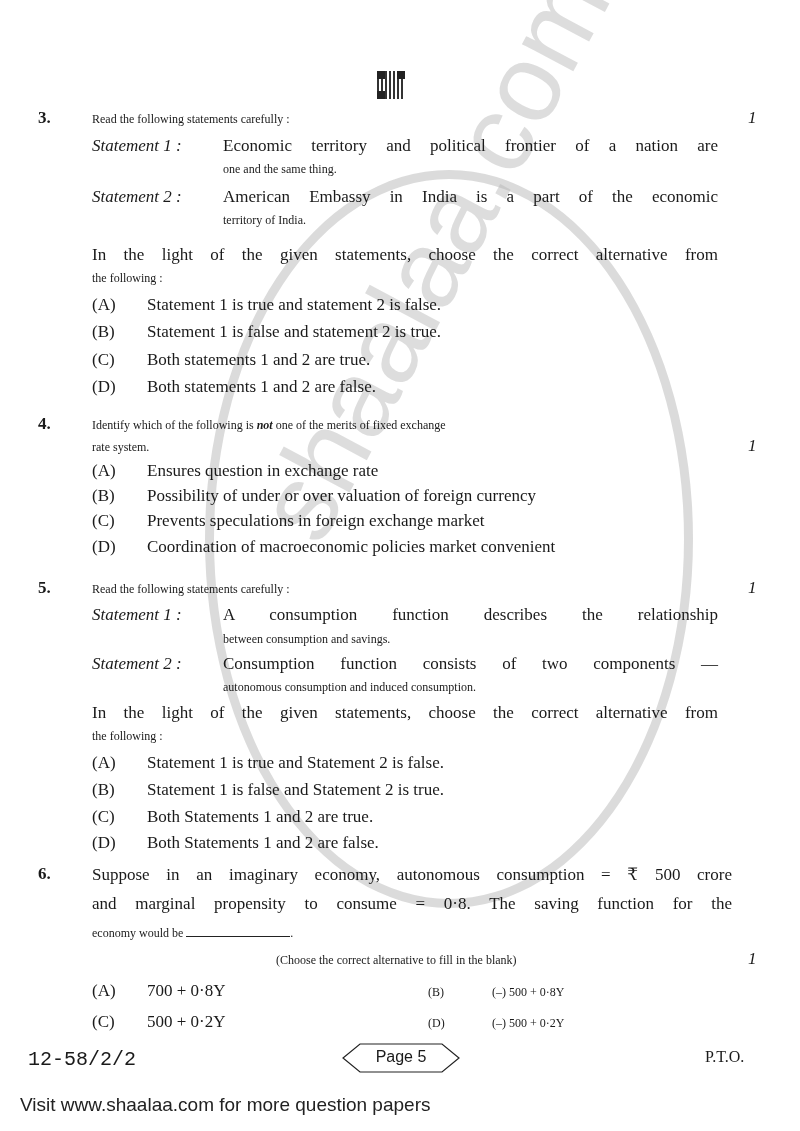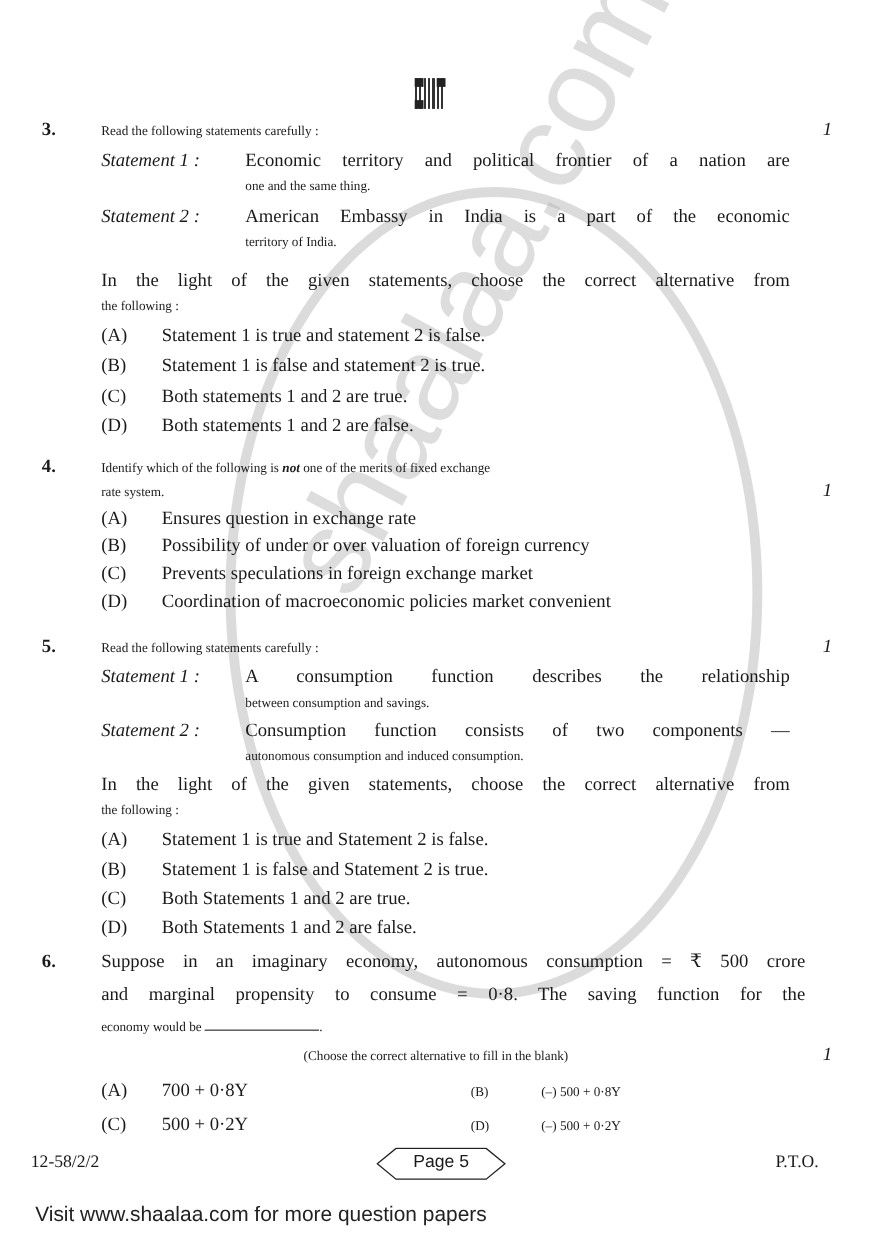--- a/index.html
+++ b/index.html
@@ -20,27 +20,27 @@
     .wm-text { position:absolute; left:230px; top:500px; font-family:"Liberation Sans", sans-serif;
                font-size:110px; color:rgba(180,180,180,0.45); transform:rotate(-62deg);
                transform-origin:left top; white-space:nowrap; pointer-events:none; }
     .qr { position:absolute; left:377px; top:71px; width:28px; height:28px;
           background:
             linear-gradient(#222,#222) 0 0/8px 8px no-repeat,
             linear-gradient(#222,#222) 20px 0/8px 8px no-repeat,
             linear-gradient(#222,#222) 0 20px/8px 8px no-repeat,
             repeating-linear-gradient(90deg,#333 0 2px,#fff 2px 4px),
             #fff; }
-    .footer-code { position:absolute; left:28px; top:1048px; font-family:Liberation Serif, serif; font-size:16px; }
+    .footer-code { position:absolute; left:28px; top:1048px; font-family:Liberation Mono, monospace; font-size:20px; }
     .pto { position:absolute; left:705px; top:1048px; font-size:16px; }
     .pagebadge { position:absolute; left:342px; top:1043px; width:118px; height:30px; }
     .pagebadge svg { position:absolute; left:0; top:0; }
     .pagebadge span { position:absolute; left:0; width:118px; top:5px; text-align:center;
                       font-family:"Liberation Sans", sans-serif; font-size:16px; }
-    .visit { position:absolute; left:32px; top:1094px; font-family:"Liberation Sans", sans-serif; font-size:19px; color:#222; }
+    .visit { position:absolute; left:20px; top:1094px; font-family:"Liberation Sans", sans-serif; font-size:19px; color:#222; }
     .blank { display:inline-block; width:104px; border-bottom:1px solid #222; height:14px; vertical-align:baseline; }
   </style>
 </head>
 <body>
 
 <div class="page serif">
 
   <div class="watermark"></div>
   <div class="wm-text">shaalaa.com</div>
 

